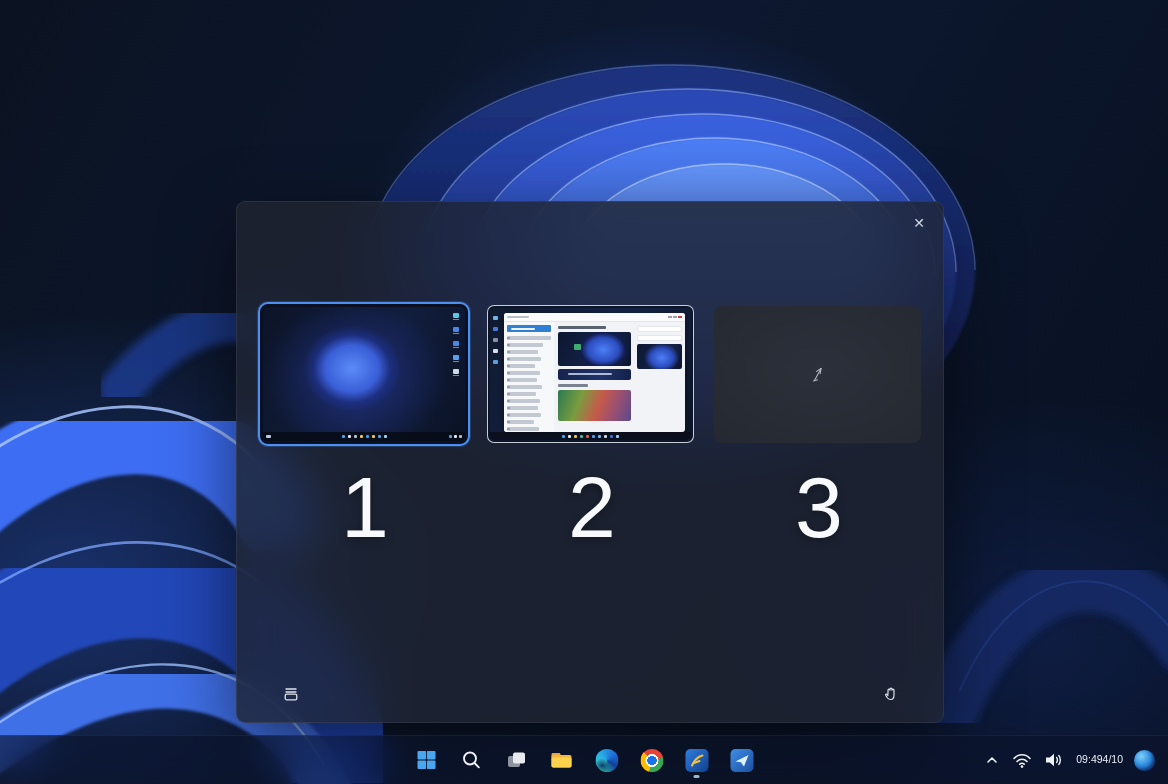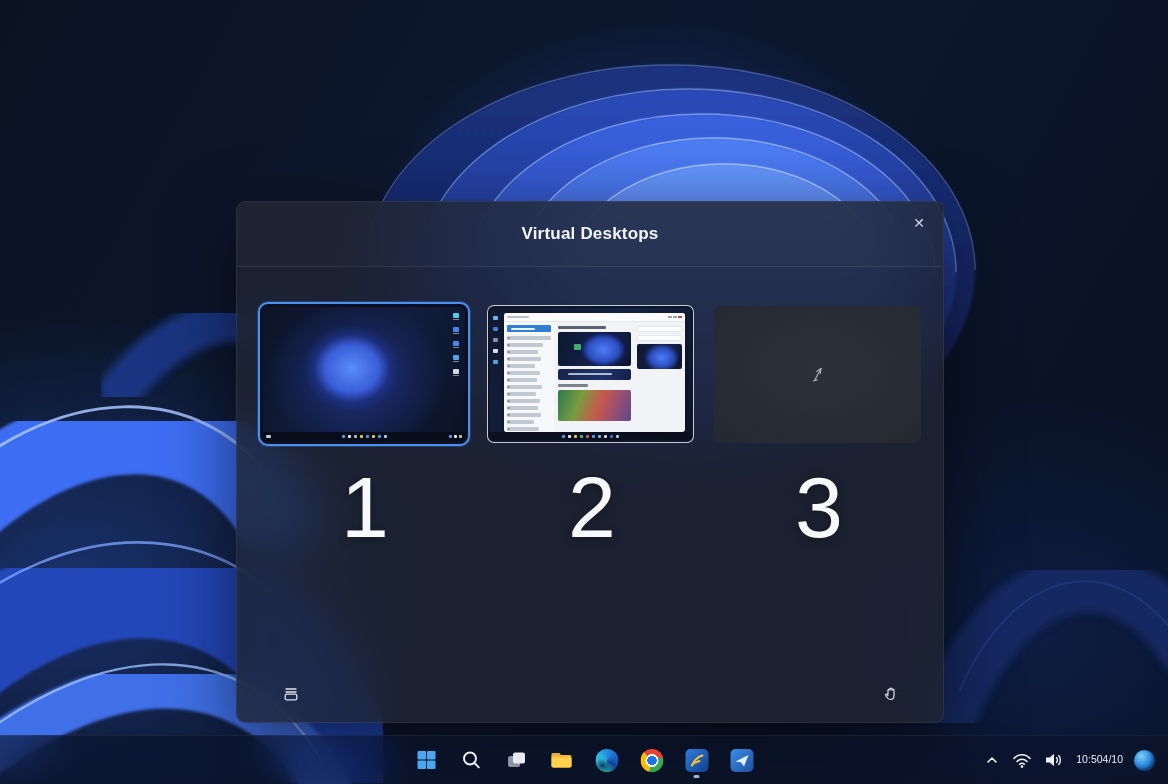--- a/index.html
+++ b/index.html
@@ -223,23 +223,20 @@
     <path d="M-40,775 C120,645 260,662 330,792" stroke="#3f6fe8" stroke-width="46" filter="url(#soft)"></path>
     <path d="M-40,752 C115,625 255,642 324,765" stroke="#9cc2ff" stroke-width="2.4" opacity=".8"></path>
 
     <path d="M950,710 C1010,565 1120,545 1185,645" stroke="#132a66" stroke-width="58" opacity=".9" filter="url(#soft2)"></path>
     <path d="M960,690 C1015,565 1110,552 1172,630" stroke="#2a4aa0" stroke-width="2" opacity=".4"></path>
   </g>
 </svg>
 
 <div class="dialog">
 
-  <div class="dlg-header">
-    <span class="dlg-title">Virtual Desktops</span>
-  </div>
   <div class="close-btn">
     <span>✕</span>
   </div>
 
   <div class="thumb thumb-1">
     <div class="thumb-inner mini-d1">
       <div class="d1-icons">
           <i></i>
           <i></i>
           <i></i>
@@ -437,21 +434,21 @@
     <div class="tray-btn">
       <svg width="22" height="20" viewBox="0 0 22 20">
         <polygon points="3,7.5 6.8,7.5 11,3.8 11,16.2 6.8,12.5 3,12.5" fill="#eef1f5"></polygon>
         <g stroke="#eef1f5" stroke-width="1.4" fill="none" stroke-linecap="round">
           <path d="M13.6,7.6 C14.7,8.7 14.7,11.3 13.6,12.4"></path>
           <path d="M15.8,5.4 C17.8,7.4 17.8,12.6 15.8,14.6"></path>
         </g>
       </svg>
     </div>
     <div class="tray-btn clock">
-      <div>10:50</div>
+      <div>09:49</div>
       <div>4/10</div>
     </div>
     <div class="tray-btn">
       <div style="width:21px;height:21px;border-radius:50%;
                   background:radial-gradient(circle at 35% 30%, #7fd0f8, #2f8de0 45%, #1b4f9e 82%);
                   box-shadow:inset -2px -2px 3px rgba(8,30,80,.6);"></div>
     </div>
   </div>
 </div>
 

